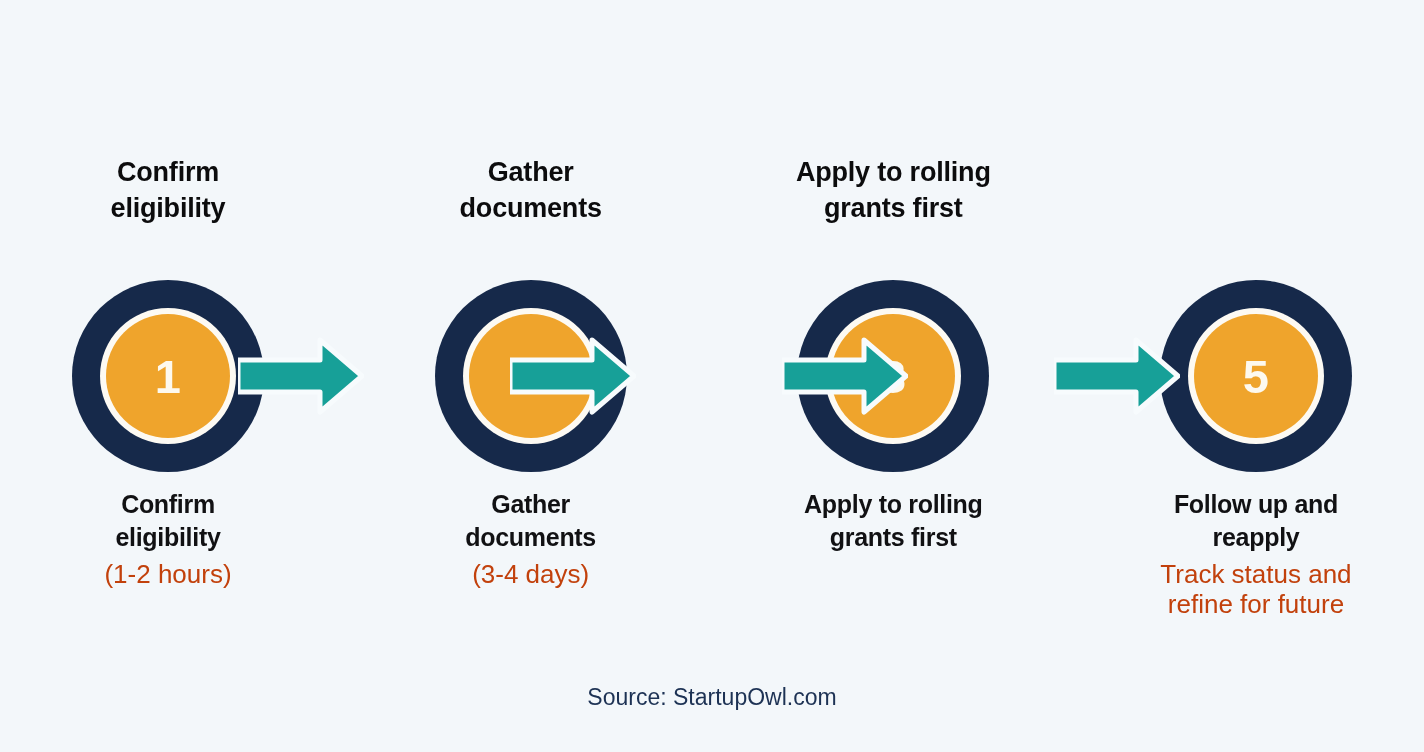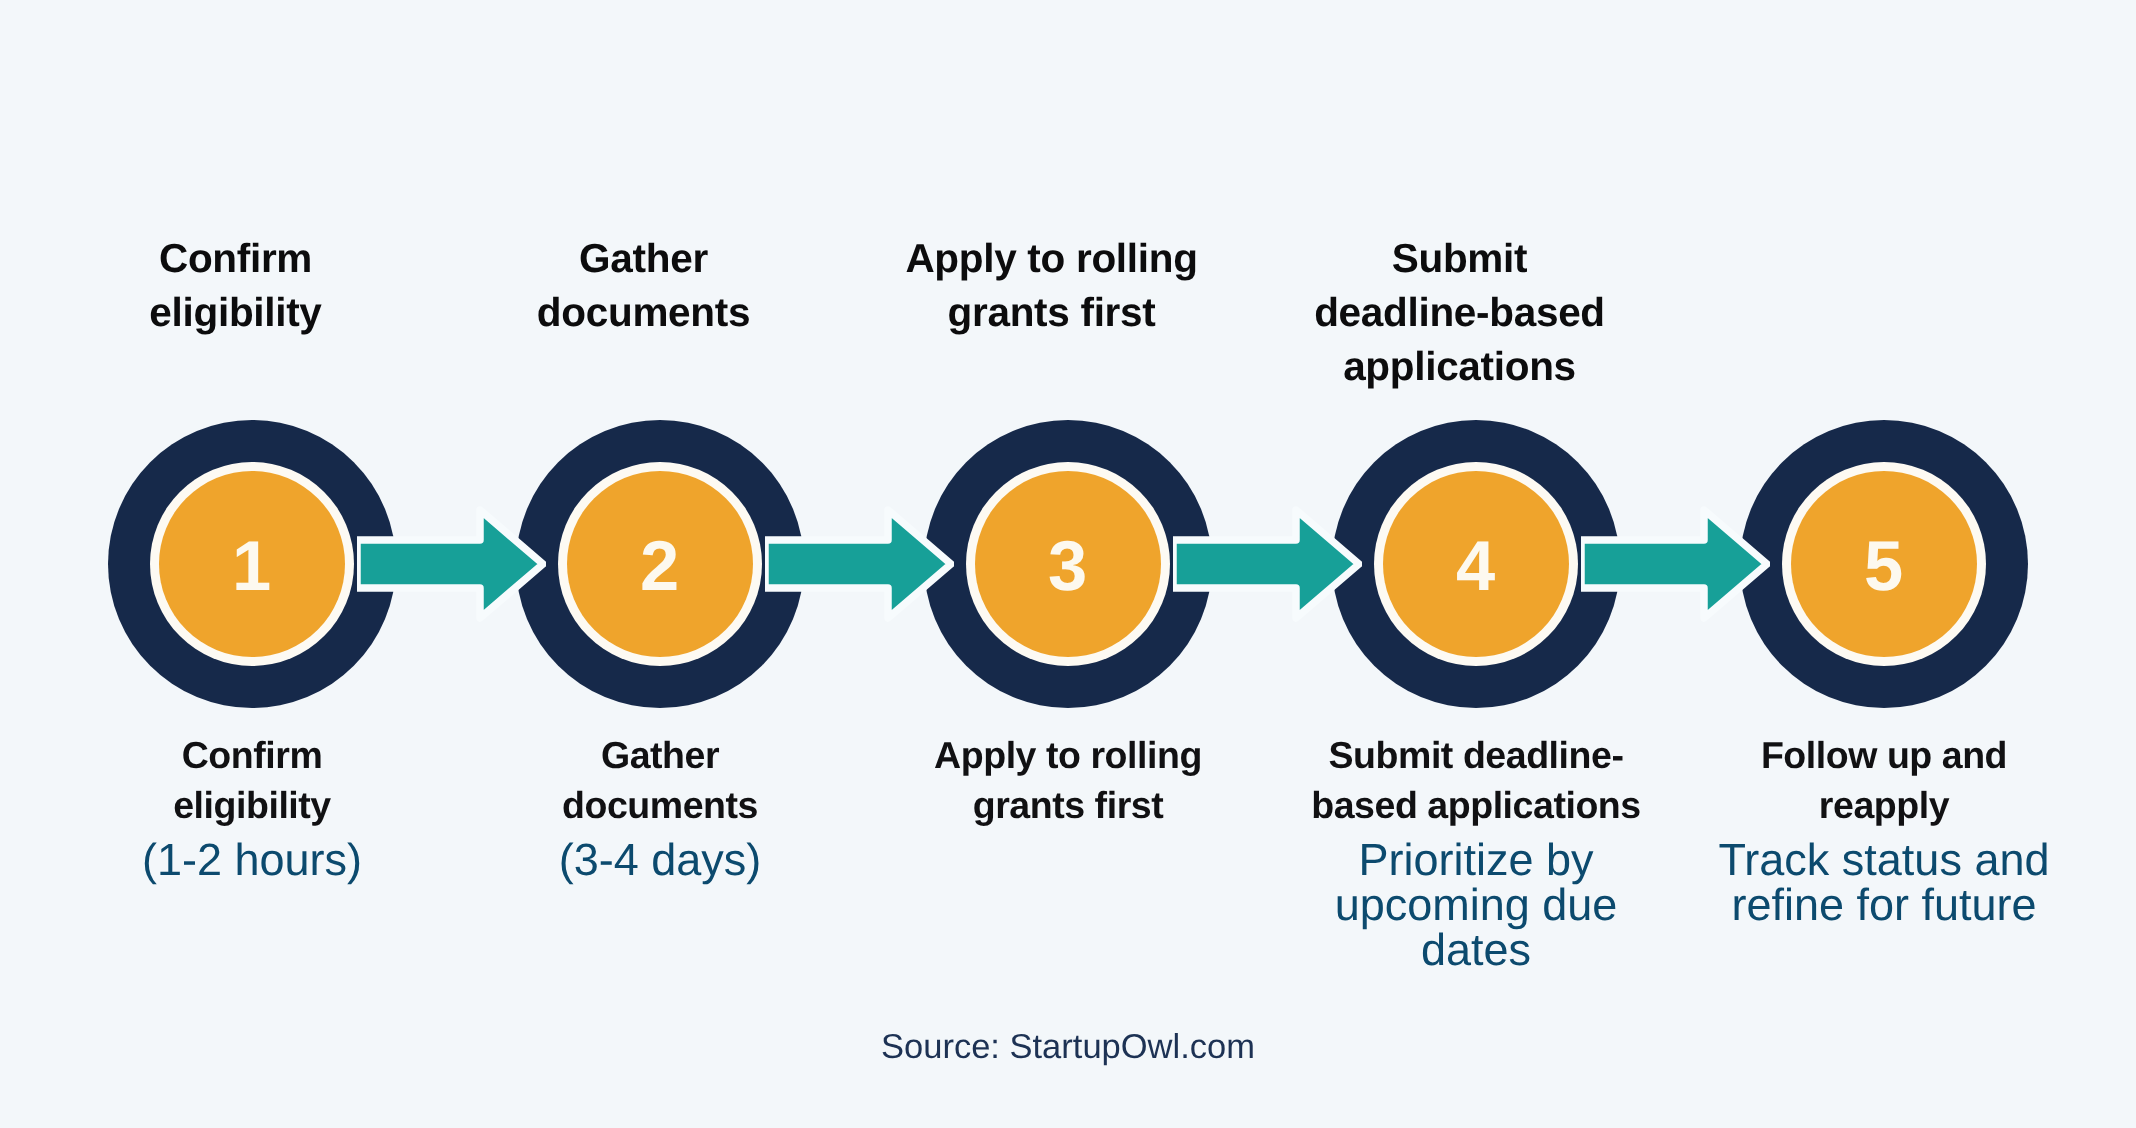--- a/index.html
+++ b/index.html
@@ -35,21 +35,21 @@
     align-items: flex-start;
     justify-content: space-between;
   }
 
   .step-col {
     position: relative;
     width: 272px;
     height: 500px;
     display: flex;
     flex-direction: column;
-    align-items: flex-start;
+    align-items: center;
   }
 
   
   .top-caption {
     width: 250px;
     text-align: center;
     font-size: 27px;
     line-height: 36px;
     font-weight: bold;
     color: #0c0c0d;
@@ -115,24 +115,24 @@
     font-size: 25px;
     line-height: 33px;
     font-weight: bold;
     color: #111113;
     letter-spacing: -0.3px;
     white-space: pre-line;
   }
 
   .bottom-sub {
     margin-top: 5px;
-    font-size: 30px;
+    font-size: 26px;
     line-height: 30px;
     font-weight: normal;
-    color: #0c4a6e;
+    color: #c2410c;
     white-space: pre-line;
   }
 
   
   .arrow {
     position: absolute;
     top: 333px;
     width: 126px;
     height: 86px;
     pointer-events: none;
@@ -201,38 +201,20 @@
         <div class="core">
           <span class="core-number">3</span>
         </div>
       </div>
       <div class="bottom-block">
         <div class="bottom-title">Apply to rolling
 grants first</div>
       </div>
     </div>
 
-    <div class="step-col">
-      <div class="top-caption">Submit
-deadline-based
-applications</div>
-      <div class="medallion-wrap">
-        <div class="ring-outer"></div>
-        <div class="ring-white"></div>
-        <div class="core">
-          <span class="core-number">4</span>
-        </div>
-      </div>
-      <div class="bottom-block">
-        <div class="bottom-title">Submit deadline-
-based applications</div>
-        <div class="bottom-sub">Prioritize by
-upcoming due dates</div>
-      </div>
-    </div>
 
     <div class="step-col">
       <div class="medallion-wrap">
         <div class="ring-outer"></div>
         <div class="ring-white"></div>
         <div class="core">
           <span class="core-number">5</span>
         </div>
       </div>
       <div class="bottom-block">

